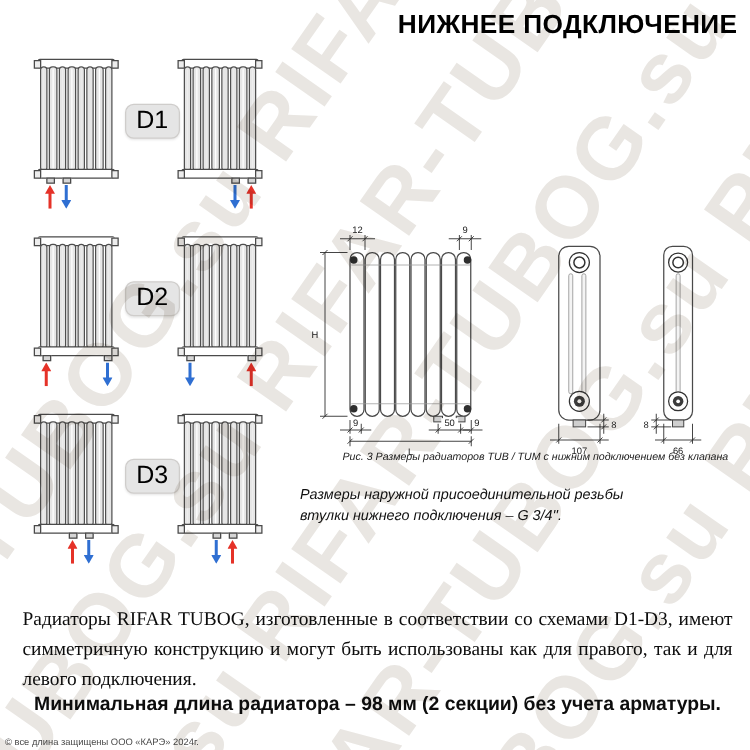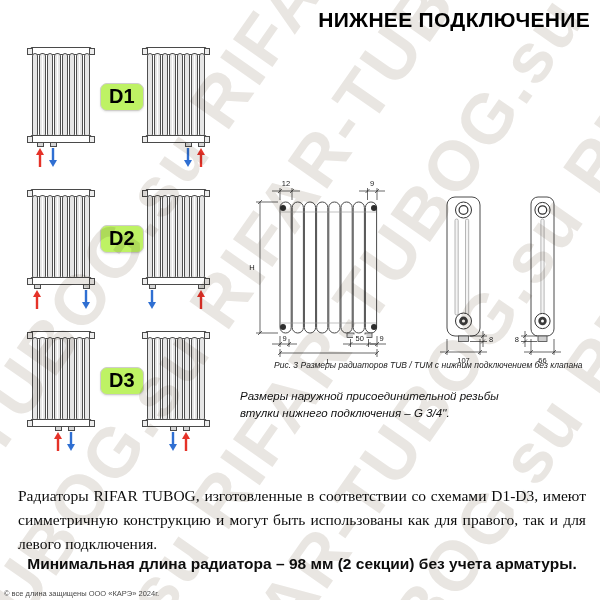--- a/index.html
+++ b/index.html
@@ -24,22 +24,22 @@
   .rad.r1{left:0}.rad.r2{left:115px}
   .bar{position:absolute;left:2px;right:2px;height:8px;border:1.3px solid #4a4a4a;
        background:#fff;border-radius:2px;box-sizing:border-box;}
   .bar.top{top:0}.bar.bot{bottom:0}
   .bar:before,.bar:after{content:"";position:absolute;top:0;width:4px;height:5px;
        border:1px solid #4a4a4a;background:#ededed;}
   .bar:before{left:-4px}.bar:after{right:-4px}
   .tubes{position:absolute;top:6px;bottom:6px;left:4px;right:4px;display:flex;gap:1px;}
   .tube{flex:1;border:1px solid #4f4f4f;border-radius:3px;background:#fff;
         box-shadow:inset 2px 0 0 #e6e6e6, inset -2px 0 0 #e6e6e6;}
-  .dlabel{position:absolute;left:72px;top:36px;padding:1px 8px 2px;background:#bef264;
-        border:1.5px solid #cfcdcb;border-radius:7px;font-size:20px;font-weight:700;
+  .dlabel{position:absolute;left:72px;top:36px;padding:1px 8px 2px;background:#e5e5e5;
+        border:1.5px solid #cfcdcb;border-radius:7px;font-size:20px;font-weight:400;
         color:#000;box-shadow:0 1px 2px rgba(0,0,0,.10);}
   .conn{position:absolute;top:95px;width:12px;display:flex;flex-direction:column;align-items:center;}
   .conn .stub{width:7px;height:5px;border:1px solid #4a4a4a;background:#d6d6d6;box-sizing:border-box;}
   .conn svg{margin-top:1px;display:block;}
   .red{color:#e53228}.blue{color:#2f6fd2}
 
   
   .front-svg{position:absolute;left:240px;top:175px;z-index:2;}
   .side-svg{position:absolute;left:438px;top:183px;z-index:2;}
   .draw{stroke:#4a4a4a;fill:#fff;stroke-width:1;}

